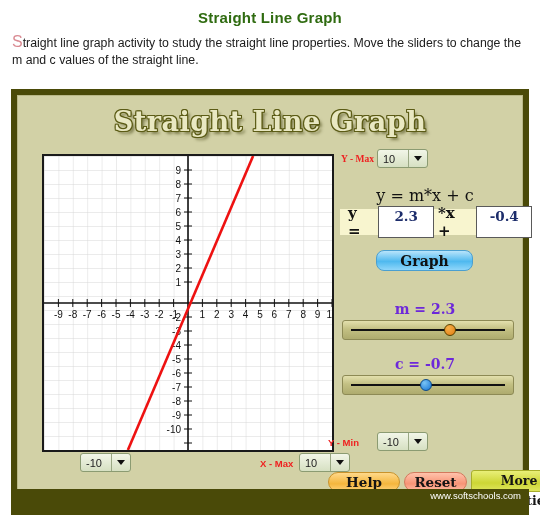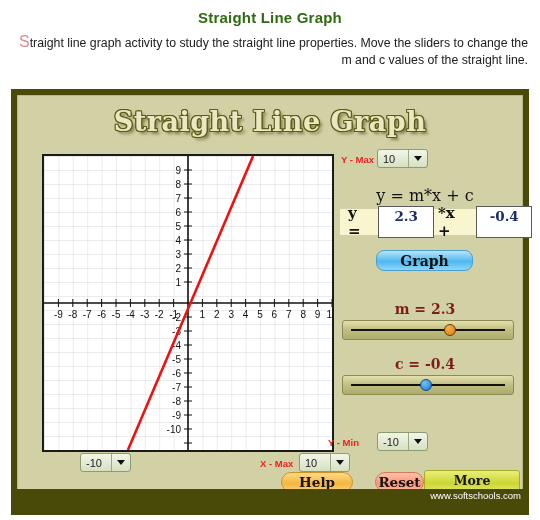--- a/index.html
+++ b/index.html
@@ -18,21 +18,21 @@
   
   .page-title {
     text-align: center;
     color: #2f6b10;
     font-size: 15px;
     font-weight: bold;
     padding-top: 9px;
     letter-spacing: 0.2px;
   }
   .page-desc {
-    text-align: right;
+    text-align: left;
     color: #202020;
     font-size: 12.3px;
     line-height: 17px;
     padding: 9px 12px 0 12px;
   }
   .dropcap {
     color: #d98a92;
     font-size: 16px;
     line-height: 12px;
   }
@@ -202,21 +202,21 @@
 
   
   .slider-value {
     position: absolute;
     width: 178px;
     left: 336px;
     text-align: center;
     font-family: "DejaVu Serif", serif;
     font-size: 14px;
     font-weight: bold;
-    color: #7f1d1d;
+    color: #6d28d9;
   }
   .slider {
     position: absolute;
     left: 342px;
     width: 172px;
     height: 20px;
     background: linear-gradient(#e3e0ad, #c3c083 45%, #aeab6e);
     border: 1px solid #8d8a55;
     border-radius: 3px;
     box-sizing: border-box;
@@ -248,28 +248,29 @@
     height: 20px;
     border-radius: 10px;
     font-family: "DejaVu Serif", serif;
     font-size: 13.5px;
     font-weight: bold;
     color: #141414;
     text-align: center;
     line-height: 19px;
     cursor: pointer;
     box-sizing: border-box;
+    margin-left: 47px;
   }
   .btn-help {
     left: 281px; top: 472px; width: 72px;
     background: linear-gradient(#ffd98a, #f4b63d 60%, #ffd27a);
     border: 1px solid #c9932c;
   }
   .btn-reset {
-    left: 375px; top: 472px; width: 49px;
+    left: 357px; top: 472px; width: 63px;
     background: linear-gradient(#ffc2ab, #f79476 60%, #ffbda4);
     border: 1px solid #d3795d;
   }
   .btn-more {
     left: 424px; top: 470px; width: 96px; height: 22px;
     background: linear-gradient(#e9ef78, #cdd635 60%, #dfe65e);
     border: 1px solid #a8ae2a;
     border-radius: 3px;
     font-size: 12.5px;
     line-height: 20px;
@@ -404,21 +405,21 @@
             <text x="137" y="235">-7</text>
           <text x="137" y="249">-8</text>
             <text x="137" y="263">-9</text>
             <text x="137" y="277">-10</text>
         </g>
 
         <line x1="83.9" y1="294" x2="209.1" y2="0" stroke="#ee1111" stroke-width="2.6"></line>
       </svg>
     </div>
 
-    <span class="range-label" style="left:323px; top:58px;">Y - Max</span>
+    <span class="range-label" style="left:323px; top:58px;font-family:Liberation Serif, serif;">Y - Max</span>
     <div class="dd" style="left:359px; top:53px; width:51px;">
       <span class="val">10</span>
       <span class="sep"></span>
       <span class="arrow">
           <i></i>
         </span>
     </div>
 
     <span class="range-label" style="left:310px; top:341px;">Y - Min</span>
     <div class="dd" style="left:359px; top:336px; width:51px;">
@@ -460,21 +461,21 @@
 </div>
 
 <div class="graph-btn">Graph</div>
 
 <div class="slider-value" style="top:301px;">m = 2.3</div>
 <div class="slider" style="top:320px;">
   <div class="track"></div>
   <div class="knob orange" style="left:101px;"></div>
 </div>
 
-<div class="slider-value" style="top:356px;">c = -0.4</div>
+<div class="slider-value" style="top:356px;">c = -0.7</div>
 <div class="slider" style="top:375px;">
   <div class="track"></div>
   <div class="knob blue" style="left:77px;"></div>
 </div>
 
 <div class="btn btn-help">Help</div>
 <div class="btn btn-reset">Reset</div>
 <div class="btn btn-more">More Activities</div>
 
 <div class="footer-bar">

